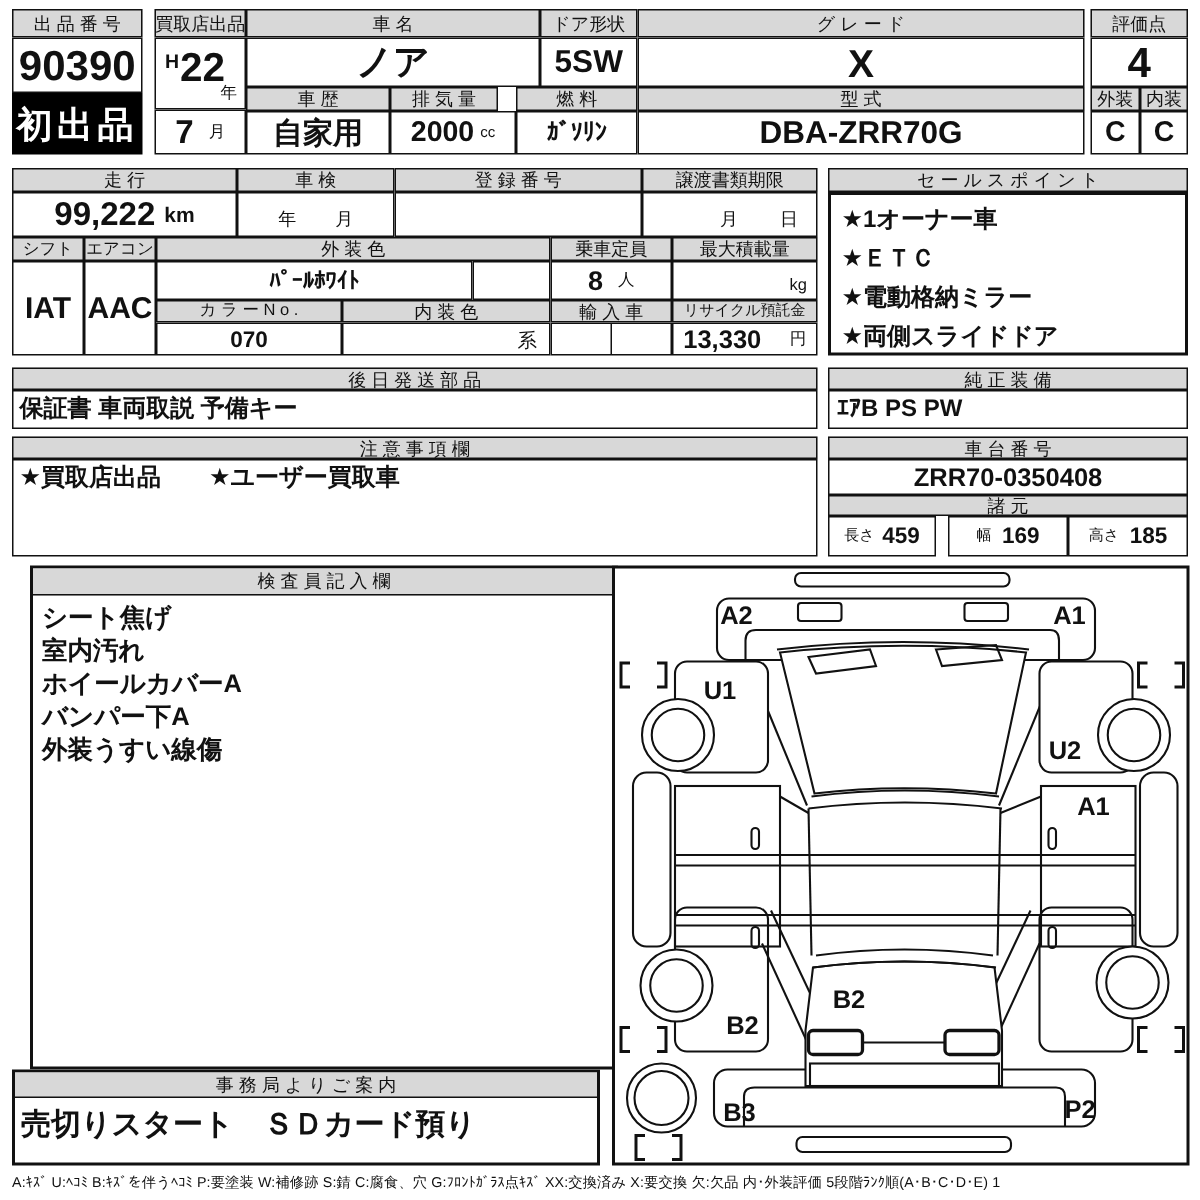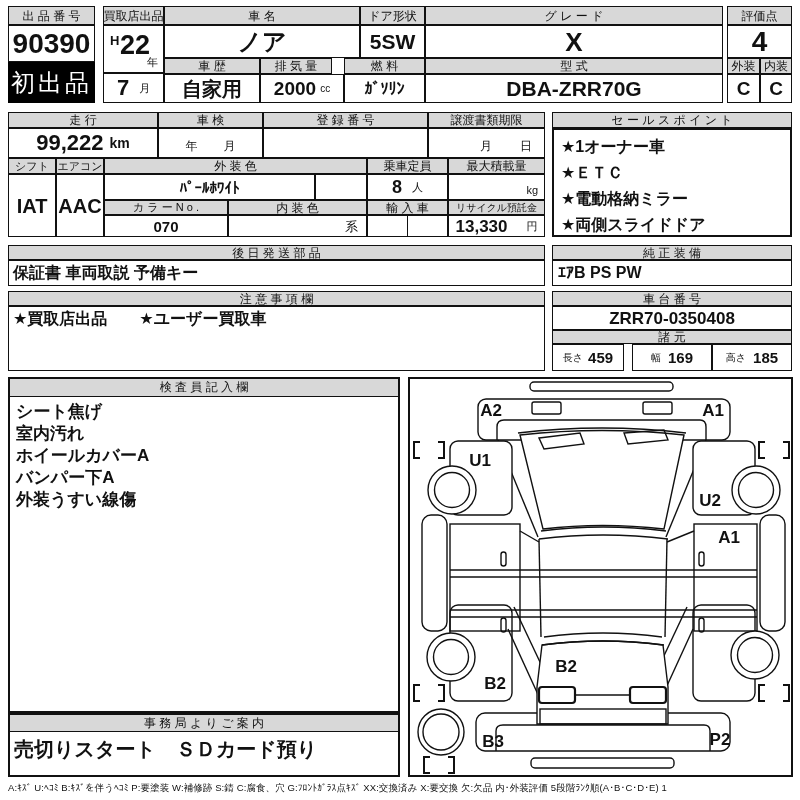--- a/index.html
+++ b/index.html
@@ -4,21 +4,21 @@
 <style>
   * { box-sizing: border-box; margin: 0; padding: 0; }
   html,body { width:800px; height:800px; }
   body { font-family:"Liberation Sans","DejaVu Sans",sans-serif; background:#fff; color:#111; }
   .page { position:relative; width:800px; height:800px; background:#fff; overflow:hidden; }
   .hdr { position:absolute; background:#d8d8d8; border:1.5px solid #111; display:flex; align-items:center; justify-content:center; font-size:12px; line-height:1; white-space:nowrap; }
   .hdr-sm { font-size:10px; }
   .val { position:absolute; border:1.5px solid #111; background:#fff; display:flex; align-items:center; justify-content:center; font-weight:700; white-space:nowrap; line-height:1; }
   .left { justify-content:flex-start; }
   .box { position:absolute; border:2px solid #111; background:#fff; }
-  .badge { position:absolute; background:#000; color:#fff; display:flex; align-items:center; justify-content:center; font-weight:400; letter-spacing:3px; }
+  .badge { position:absolute; background:#000; color:#fff; display:flex; align-items:center; justify-content:center; font-weight:700; letter-spacing:3px; }
   .plain { font-weight:400; }
   svg text { font-family:"Liberation Sans","DejaVu Sans",sans-serif; }
 </style>
 </head>
 <body>
 
 <div class="page">
 
   <div class="hdr" style="left:8px;top:6px;width:87px;height:19px">出 品 番 号</div>
   <div class="val" style="left:8px;top:25px;width:87px;height:37px;font-size:28px">90390</div>
@@ -144,21 +144,21 @@
   </div>
   <div class="val" style="left:632px;top:344px;width:80px;height:27px;gap:7px">
     <span class="plain" style="font-size:10px">幅</span>
     <span style="font-size:15px">169</span>
   </div>
   <div class="val" style="left:712px;top:344px;width:80px;height:27px;gap:7px">
     <span class="plain" style="font-size:10px">高さ</span>
     <span style="font-size:15px">185</span>
   </div>
 
-  <div class="box" style="left:8px;top:377px;width:392px;height:336px">
+  <div class="box" style="left:20px;top:377px;width:392px;height:336px">
     <div style="height:18px;background:#d8d8d8;border-bottom:1.5px solid #111;display:flex;align-items:center;justify-content:center;font-size:12px">検 査 員 記 入 欄</div>
     <div style="padding:4px 6px;font-weight:700;font-size:17px;line-height:22px">
       <div>シート焦げ</div>
       <div>室内汚れ</div>
       <div>ホイールカバーA</div>
       <div>バンパー下A</div>
       <div>外装うすい線傷</div>
     </div>
   </div>
 

